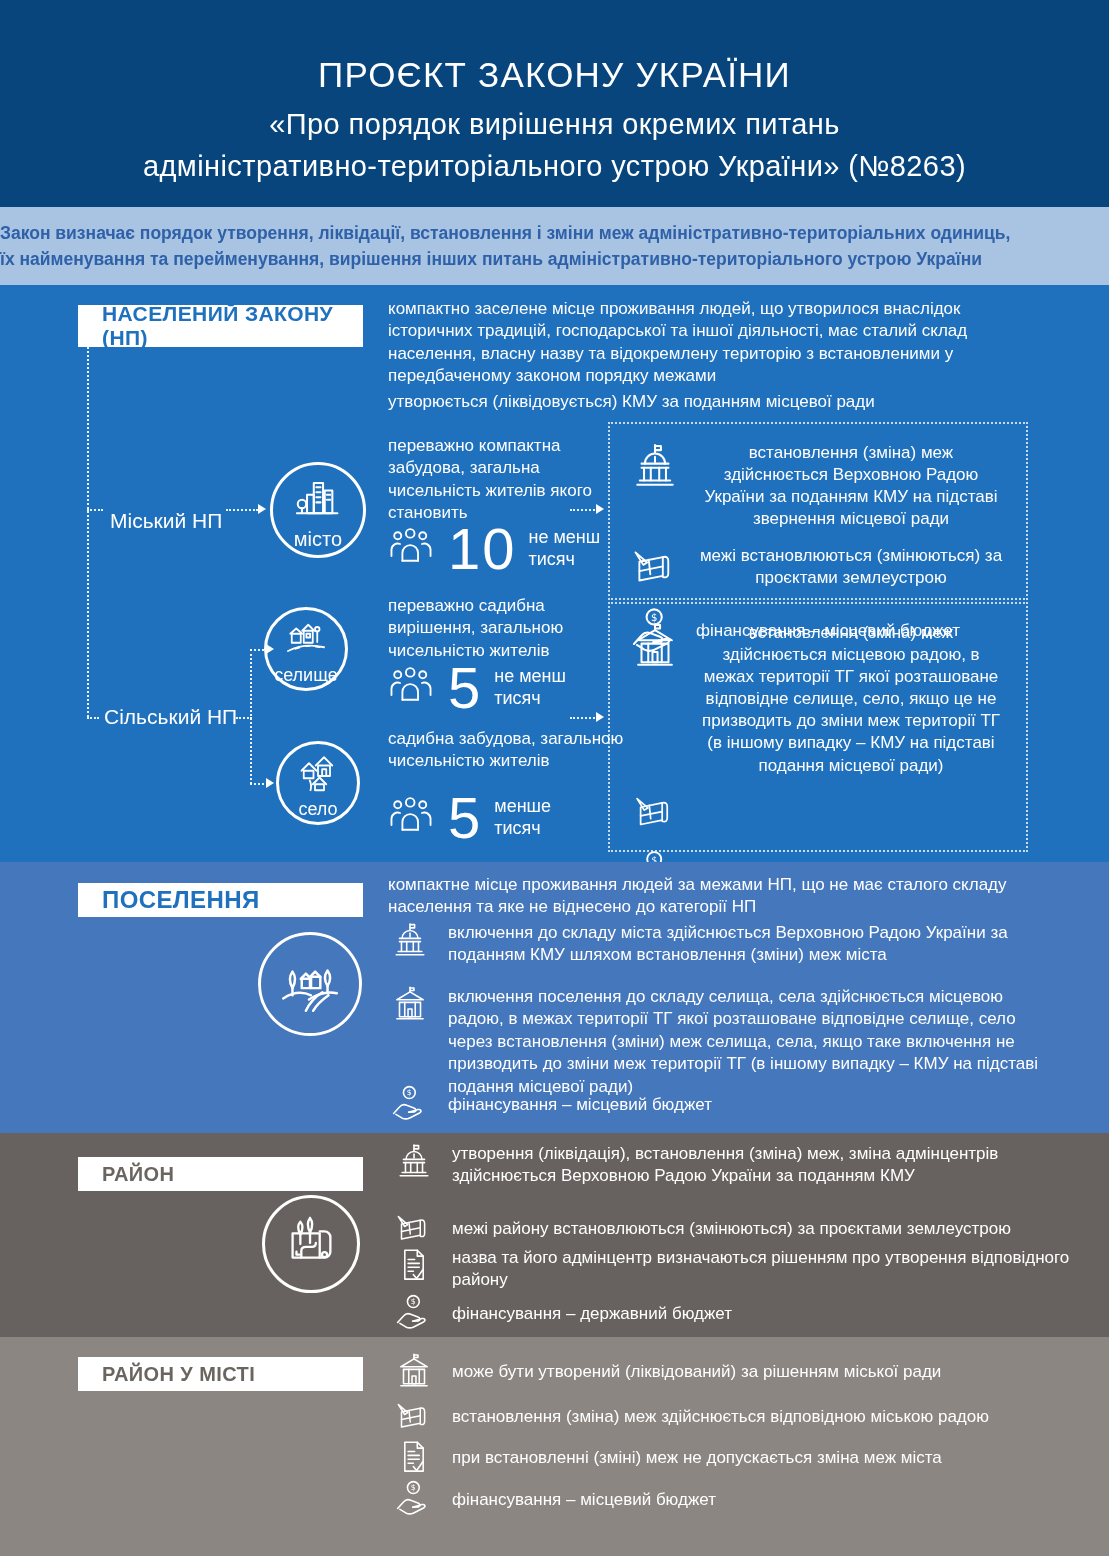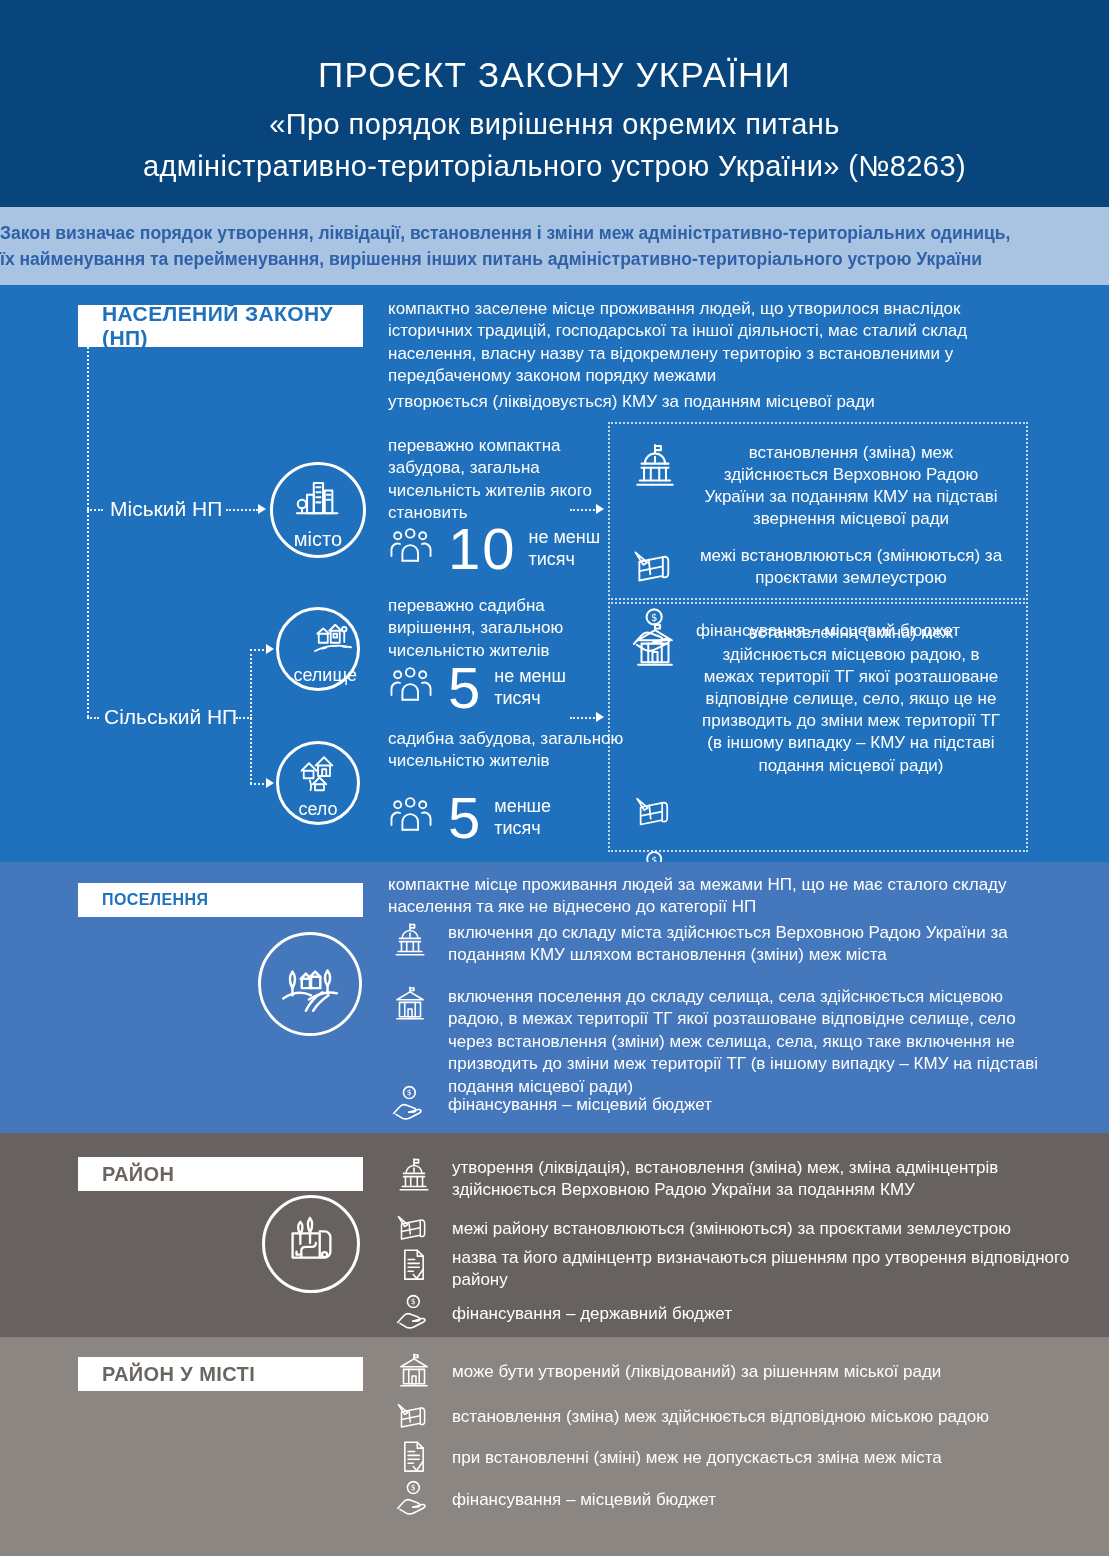--- a/index.html
+++ b/index.html
@@ -205,21 +205,21 @@
   </div>
 
   <div class="sec np">
     <div class="wbox blue" style="left:78px;top:20px;width:285px;height:42px;font-size:21px;">НАСЕЛЕНИЙ ЗАКОНУ (НП)</div>
 
     <div class="txt" style="left:388px;top:13px;width:605px;">компактно заселене місце проживання людей, що утворилося внаслідок історичних традицій, господарської та іншої діяльності, має сталий склад населення, власну назву та відокремлену територію з встановленими у передбаченому законом порядку межами</div>
     <div class="txt" style="left:388px;top:106px;width:620px;">утворюється (ліквідовується) КМУ за поданням місцевої ради</div>
 
     <div class="dotv" style="left:87px;top:62px;height:370px;"></div>
     <div class="doth" style="left:87px;top:224px;width:16px;"></div>
-    <div class="blabel" style="left:110px;top:212px;">Міський НП</div>
+    <div class="blabel" style="left:110px;top:224px;">Міський НП</div>
     <div class="doth" style="left:226px;top:224px;width:32px;"></div>
     <div class="arr" style="left:258px;top:219px;"></div>
 
     <div class="doth" style="left:87px;top:432px;width:12px;"></div>
     <div class="blabel" style="left:104px;top:420px;">Сільський НП</div>
     <div class="doth" style="left:236px;top:432px;width:16px;"></div>
     <div class="dotv" style="left:250px;top:364px;height:135px;"></div>
     <div class="doth" style="left:250px;top:364px;width:18px;"></div>
     <div class="arr" style="left:266px;top:359px;"></div>
     <div class="doth" style="left:250px;top:498px;width:18px;"></div>
@@ -229,21 +229,21 @@
     <div class="arr" style="left:596px;top:219px;"></div>
     <div class="doth" style="left:570px;top:432px;width:28px;"></div>
     <div class="arr" style="left:596px;top:427px;"></div>
 
     <div class="circle" style="left:270px;top:177px;width:96px;height:96px;">
       <svg class="icon" width="54" height="54">
           <use href="#i-city"></use>
         </svg>
       <div class="clbl">місто</div>
     </div>
-    <div class="circle" style="left:276px;top:322px;width:84px;height:84px;align-items:flex-end;">
+    <div class="circle" style="left:264px;top:322px;width:84px;height:84px;">
       <svg class="icon" width="48" height="48">
           <use href="#i-selyshche"></use>
         </svg>
       <div class="clbl" style="font-size:18px;">селище</div>
     </div>
     <div class="circle" style="left:276px;top:456px;width:84px;height:84px;">
       <svg class="icon" width="48" height="48">
           <use href="#i-selo"></use>
         </svg>
       <div class="clbl" style="font-size:18px;">село</div>
@@ -321,21 +321,21 @@
       <div class="ditem">
         <svg class="icon ic" width="54" height="50">
             <use href="#i-finance"></use>
           </svg>
         <div class="tx" style="padding-top:12px;">фінансування – місцевий бюджет</div>
       </div>
     </div>
   </div>
 
   <div class="sec pos">
-    <div class="wbox blue" style="left:78px;top:21px;width:285px;height:34px;font-size:16px;">ПОСЕЛЕННЯ</div>
+    <div class="wbox blue" style="left:78px;top:21px;width:285px;height:34px;font-size:24px;">ПОСЕЛЕННЯ</div>
     <div class="txt" style="left:388px;top:12px;width:650px;">компактне місце проживання людей за межами НП, що не має сталого складу населення та яке не віднесено до категорії НП</div>
 
     <div class="circle" style="left:258px;top:70px;width:104px;height:104px;">
       <svg class="icon" width="66" height="66">
           <use href="#i-poselennia"></use>
         </svg>
     </div>
 
     <div class="row" style="left:388px;top:58px;width:660px;">
       <svg class="icon ic" width="42" height="42">
@@ -359,21 +359,21 @@
 
   <div class="sec raion">
     <div class="wbox gray" style="left:78px;top:24px;width:285px;height:34px;font-size:20px;">РАЙОН</div>
 
     <div class="circle" style="left:262px;top:62px;width:98px;height:98px;">
       <svg class="icon" width="62" height="62">
           <use href="#i-raionmap"></use>
         </svg>
     </div>
 
-    <div class="row" style="left:392px;top:22px;width:680px;">
+    <div class="row" style="left:392px;top:8px;width:680px;">
       <svg class="icon ic" width="42" height="42">
           <use href="#i-parliament"></use>
         </svg>
       <div class="tx sm" style="width:620px;">утворення (ліквідація), встановлення (зміна) меж, зміна адмінцентрів здійснюється Верховною Радою України за поданням КМУ</div>
     </div>
     <div class="row center" style="left:392px;top:76px;width:680px;">
       <svg class="icon ic" width="42" height="40">
           <use href="#i-landplan"></use>
         </svg>
       <div class="tx sm">межі району встановлюються (змінюються) за проєктами землеустрою</div>

